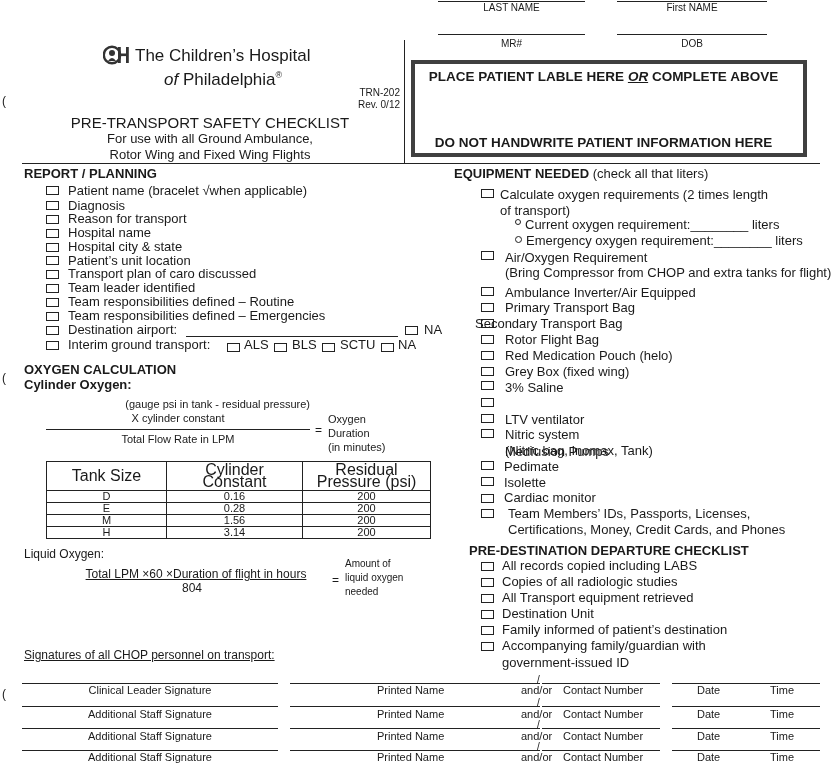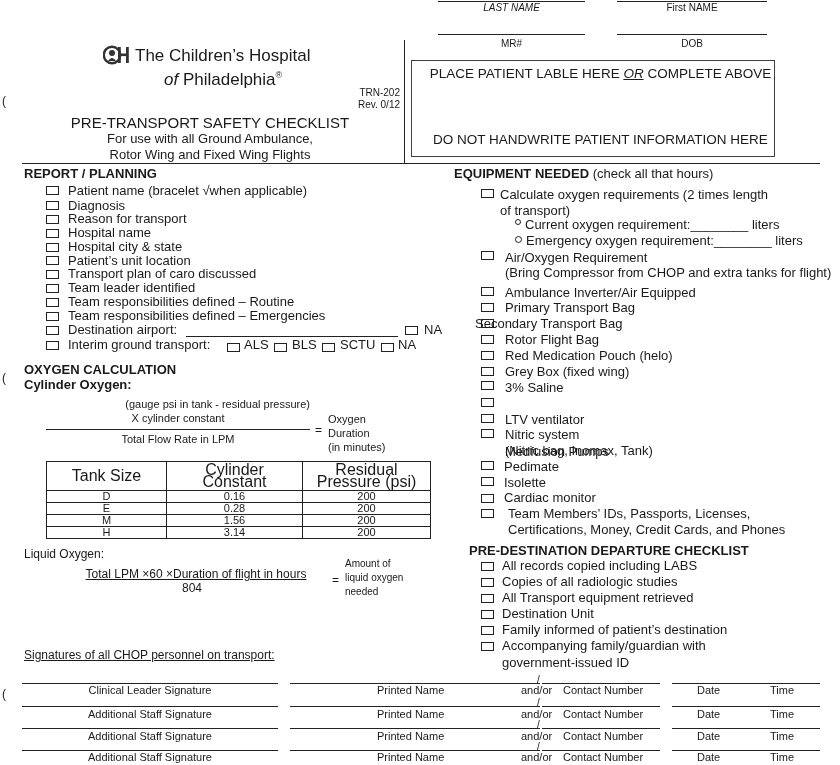--- a/index.html
+++ b/index.html
@@ -47,36 +47,36 @@
   </div>
   <div class="abs txt10" style="left:358px;top:87px;text-align:right;width:42px;">TRN-202</div>
   <div class="abs txt10" style="left:350px;top:99px;text-align:right;width:50px;">Rev. 0/12</div>
   <div class="abs center" style="left:40px;top:114px;width:340px;font-size:15px;line-height:17px;">PRE-TRANSPORT SAFETY CHECKLIST</div>
   <div class="abs center txt13" style="left:40px;top:131px;width:340px;">For use with all Ground Ambulance,</div>
   <div class="abs center txt13" style="left:40px;top:147px;width:340px;">Rotor Wing and Fixed Wing Flights</div>
 </div>
 
 <div>
   <div class="hline" style="left:438px;top:1px;width:147px;"></div>
-  <div class="abs txt10 center" style="left:438px;top:2px;width:147px;font-style:italic;">LAST NAME</div>
+  <div class="abs txt10 center" style="left:438px;top:2px;width:147px;">LAST NAME</div>
   <div class="hline" style="left:617px;top:1px;width:150px;"></div>
   <div class="abs txt10 center" style="left:617px;top:2px;width:150px;">First NAME</div>
 
   <div class="abs" style="left:438px;top:18px;width:147px;height:16px;"></div>
   <div class="hline" style="left:438px;top:34px;width:147px;"></div>
   <div class="abs txt10 center" style="left:438px;top:38px;width:147px;">MR#</div>
   <div class="abs" style="left:617px;top:18px;width:150px;height:16px;"></div>
   <div class="hline" style="left:617px;top:34px;width:150px;"></div>
   <div class="abs txt10 center" style="left:617px;top:38px;width:150px;">DOB</div>
 </div>
 
 <div class="vline" style="left:404px;top:40px;height:123px;"></div>
 <div class="hline" style="left:22px;top:163px;width:798px;"></div>
 
-<div class="abs" style="left:411px;top:60px;width:364px;height:97px;border:1px solid #404040;">
+<div class="abs" style="left:411px;top:60px;width:396px;height:97px;border:4px solid #404040;font-weight:bold;">
   <div class="abs center txt13" style="left:0;top:5px;width:377px;font-size:13.5px;">
     <span>PLACE PATIENT LABLE HERE </span><i class="underline">OR</i><span> COMPLETE ABOVE</span>
   </div>
   <div class="abs center txt13" style="left:0;top:71px;width:377px;font-size:13.5px;">DO NOT HANDWRITE PATIENT INFORMATION HERE</div>
 </div>
 
 <div>
   <div class="abs bold" style="left:24px;top:166px;font-size:13px;line-height:15px;">REPORT / PLANNING</div>
 
   <div>
@@ -189,21 +189,21 @@
   <div class="abs center txt12 underline" style="left:68px;top:567px;width:256px;">Total LPM ×60 ×Duration of flight in hours</div>
   <div class="abs center txt12" style="left:64px;top:581px;width:256px;">804</div>
   <div class="abs txt12" style="left:332px;top:573px;">=</div>
   <div class="abs txt10" style="left:345px;top:558px;">Amount of</div>
   <div class="abs txt10" style="left:345px;top:572px;">liquid oxygen</div>
   <div class="abs txt10" style="left:345px;top:586px;">needed</div>
 </div>
 
 <div>
   <div class="abs" style="left:454px;top:166px;font-size:13px;line-height:15px;white-space:nowrap;">
-    <b>EQUIPMENT NEEDED</b><span> (check all that hours)</span>
+    <b>EQUIPMENT NEEDED</b><span> (check all that liters)</span>
   </div>
 
   <div>
     <span class="cb-abs" style="left:481px;top:189px;"></span>
     <div class="abs txt13" style="left:500px;top:187px;">Calculate oxygen requirements (2 times length</div>
     <div class="abs txt13" style="left:500px;top:203px;">of transport)</div>
     <div class="abs txt13" style="left:515px;top:217px;">
       <span class="circle" style="width:6px;height:6px;vertical-align:4px;"></span><span>Current oxygen requirement:</span><span>________</span><span> liters</span>
     </div>
     <div class="abs txt13" style="left:515px;top:233px;">

